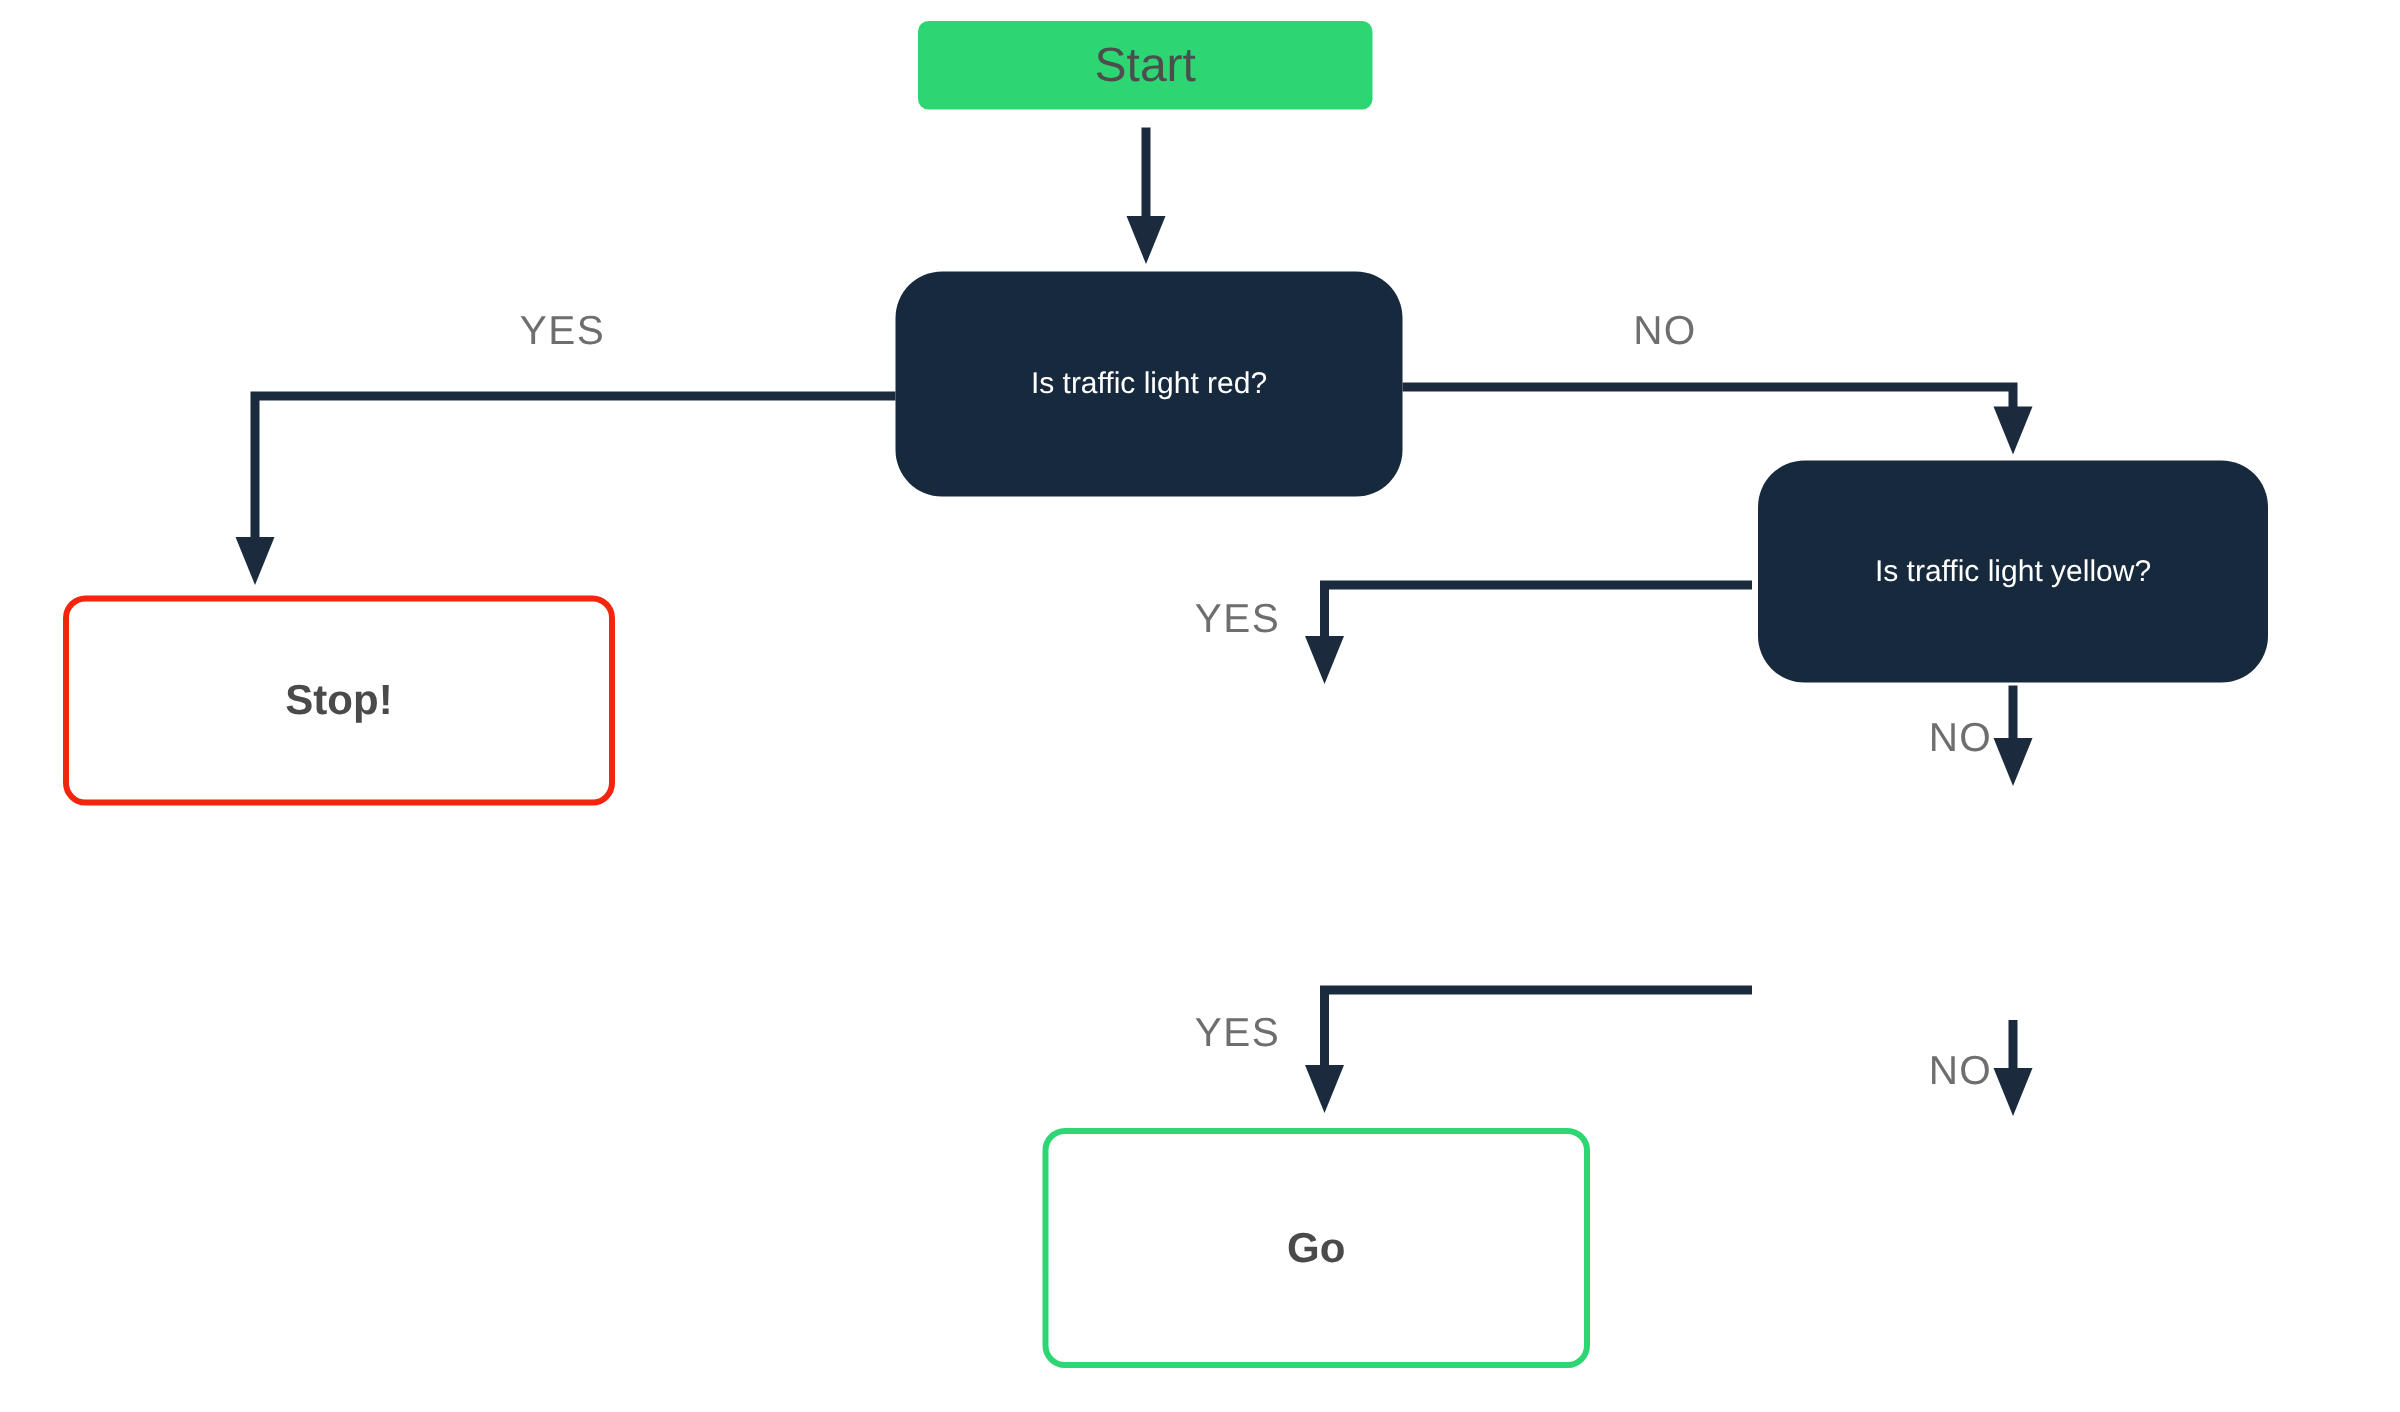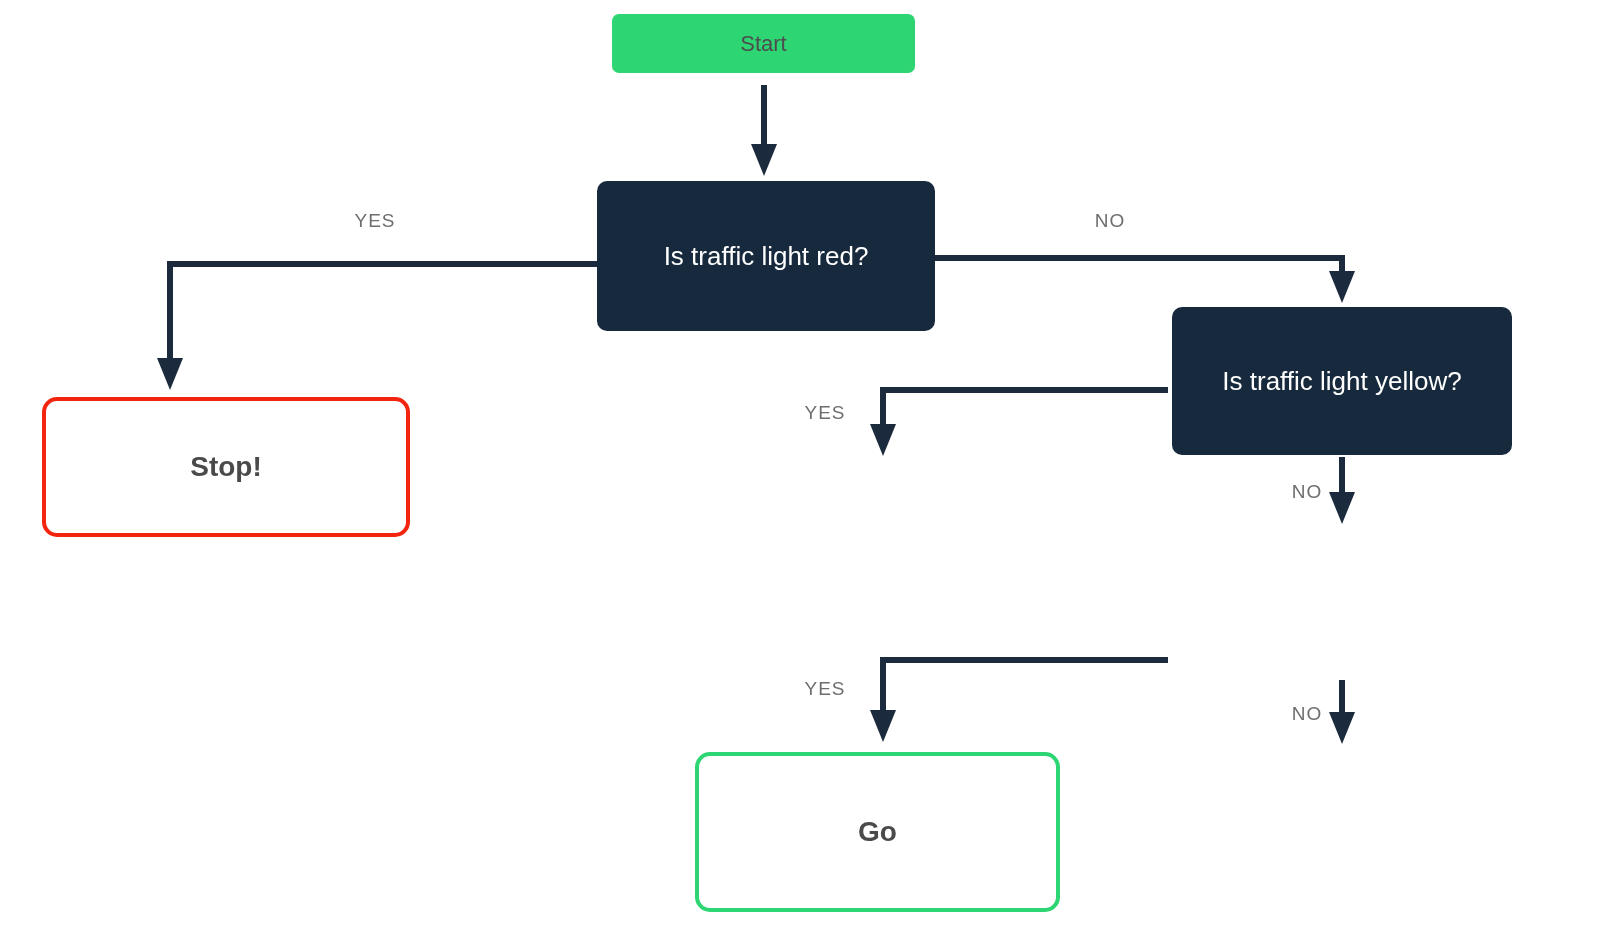--- a/index.html
+++ b/index.html
@@ -35,45 +35,45 @@
     display: flex;
     align-items: center;
     justify-content: center;
     box-sizing: border-box;
     text-align: center;
   }
   .node.start {
     background: var(--green);
     border-radius: 7px;
     color: var(--start-text);
-    font-size: 22px;
+    font-size: 32px;
   }
   .node.decision {
     background: var(--navy);
-    border-radius: 10px;
+    border-radius: 31px;
     color: var(--white);
-    font-size: 26px;
+    font-size: 20px;
   }
   .node.result {
     background: var(--white);
     border-radius: 15px;
     border: 4px solid var(--gray-border);
     color: var(--result-text);
     font-size: 28px;
     font-weight: bold;
   }
   .node.result.red    { border-color: var(--red); }
   .node.result.orange { border-color: var(--orange); }
   .node.result.green  { border-color: var(--green); }
   .node.result.gray   { border-color: var(--gray-border); }
   .edge-label {
     position: absolute;
     transform: translate(-50%, -50%);
     color: var(--label-gray);
-    font-size: 19px;
+    font-size: 27px;
     letter-spacing: 1px;
     white-space: nowrap;
   }
 </style>
 </head>
 <body>
 
 <div class="canvas">
 
   <svg class="connector-layer" viewBox="0 0 1600 941" xmlns="http://www.w3.org/2000/svg">

